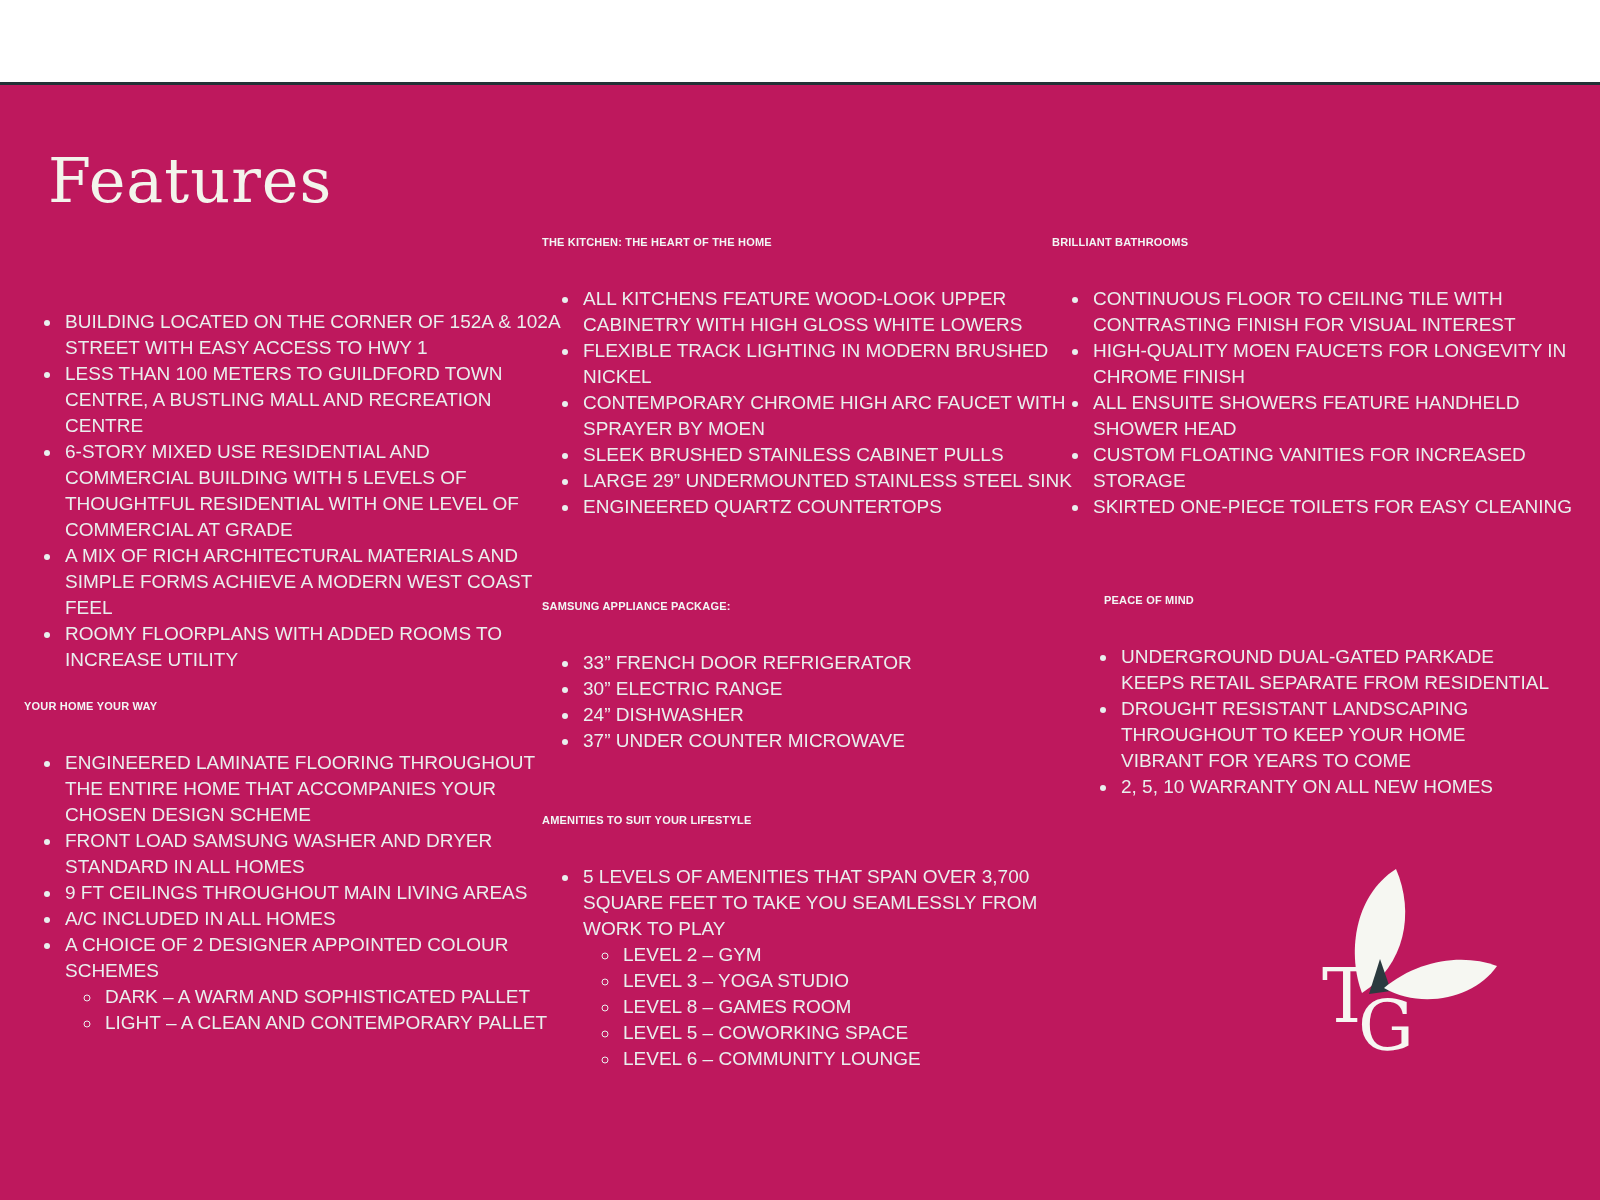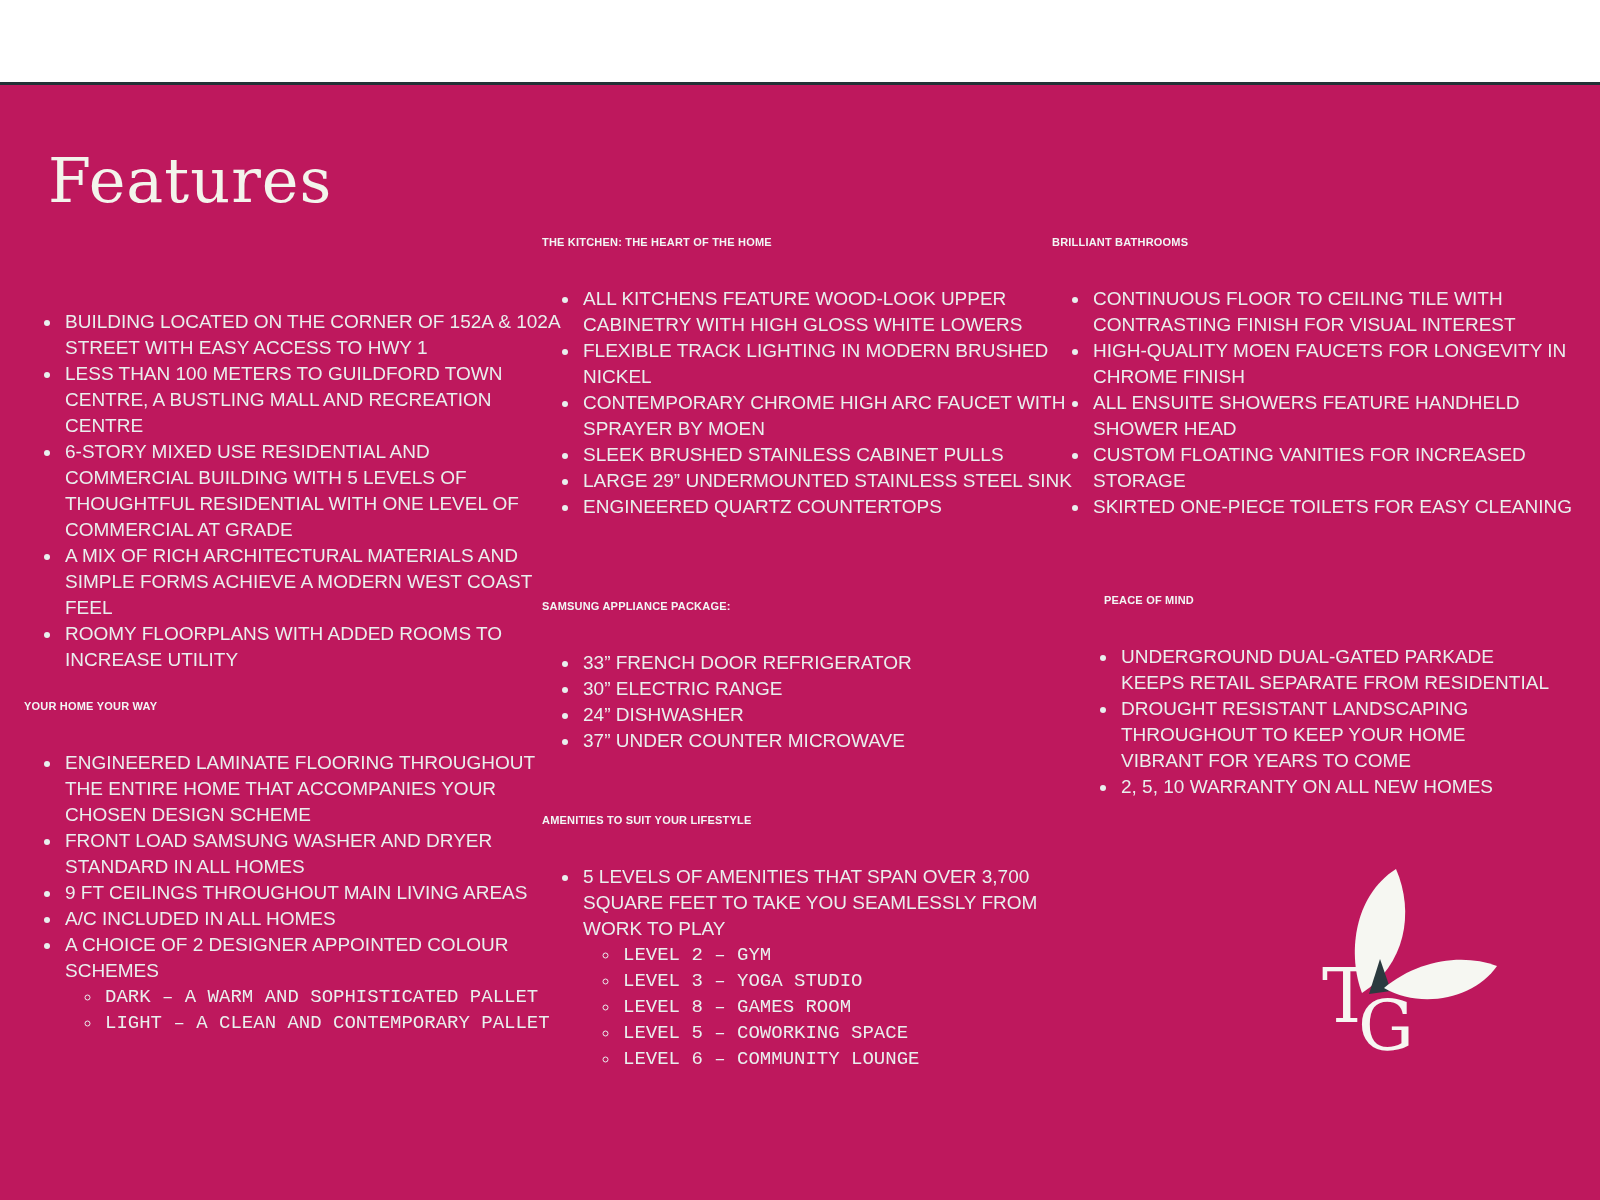--- a/index.html
+++ b/index.html
@@ -41,21 +41,20 @@
     padding-left:34px;
     font-size:19px;
     line-height:26px;
     list-style:disc;
   }
   ul.blist > li { padding-left:3px; }
   ul.sublist {
     margin:0;
     padding-left:37px;
     list-style:circle;
-    font-family:Liberation Mono, monospace;
   }
   ul.sublist > li { padding-left:3px; }
 
   
   .pos-title            { left:48px;   top:62px;  }
   .pos-c1-intro         { left:24px;   top:220px; width:500px; }
   .pos-c1-home-head     { left:24px;   top:610px; }
   .pos-c1-home-list     { left:24px;   top:661px; width:505px; }
   .pos-c2-kitchen-head  { left:542px;  top:146px; }
   .pos-c2-kitchen-list  { left:542px;  top:197px; width:492px; }

